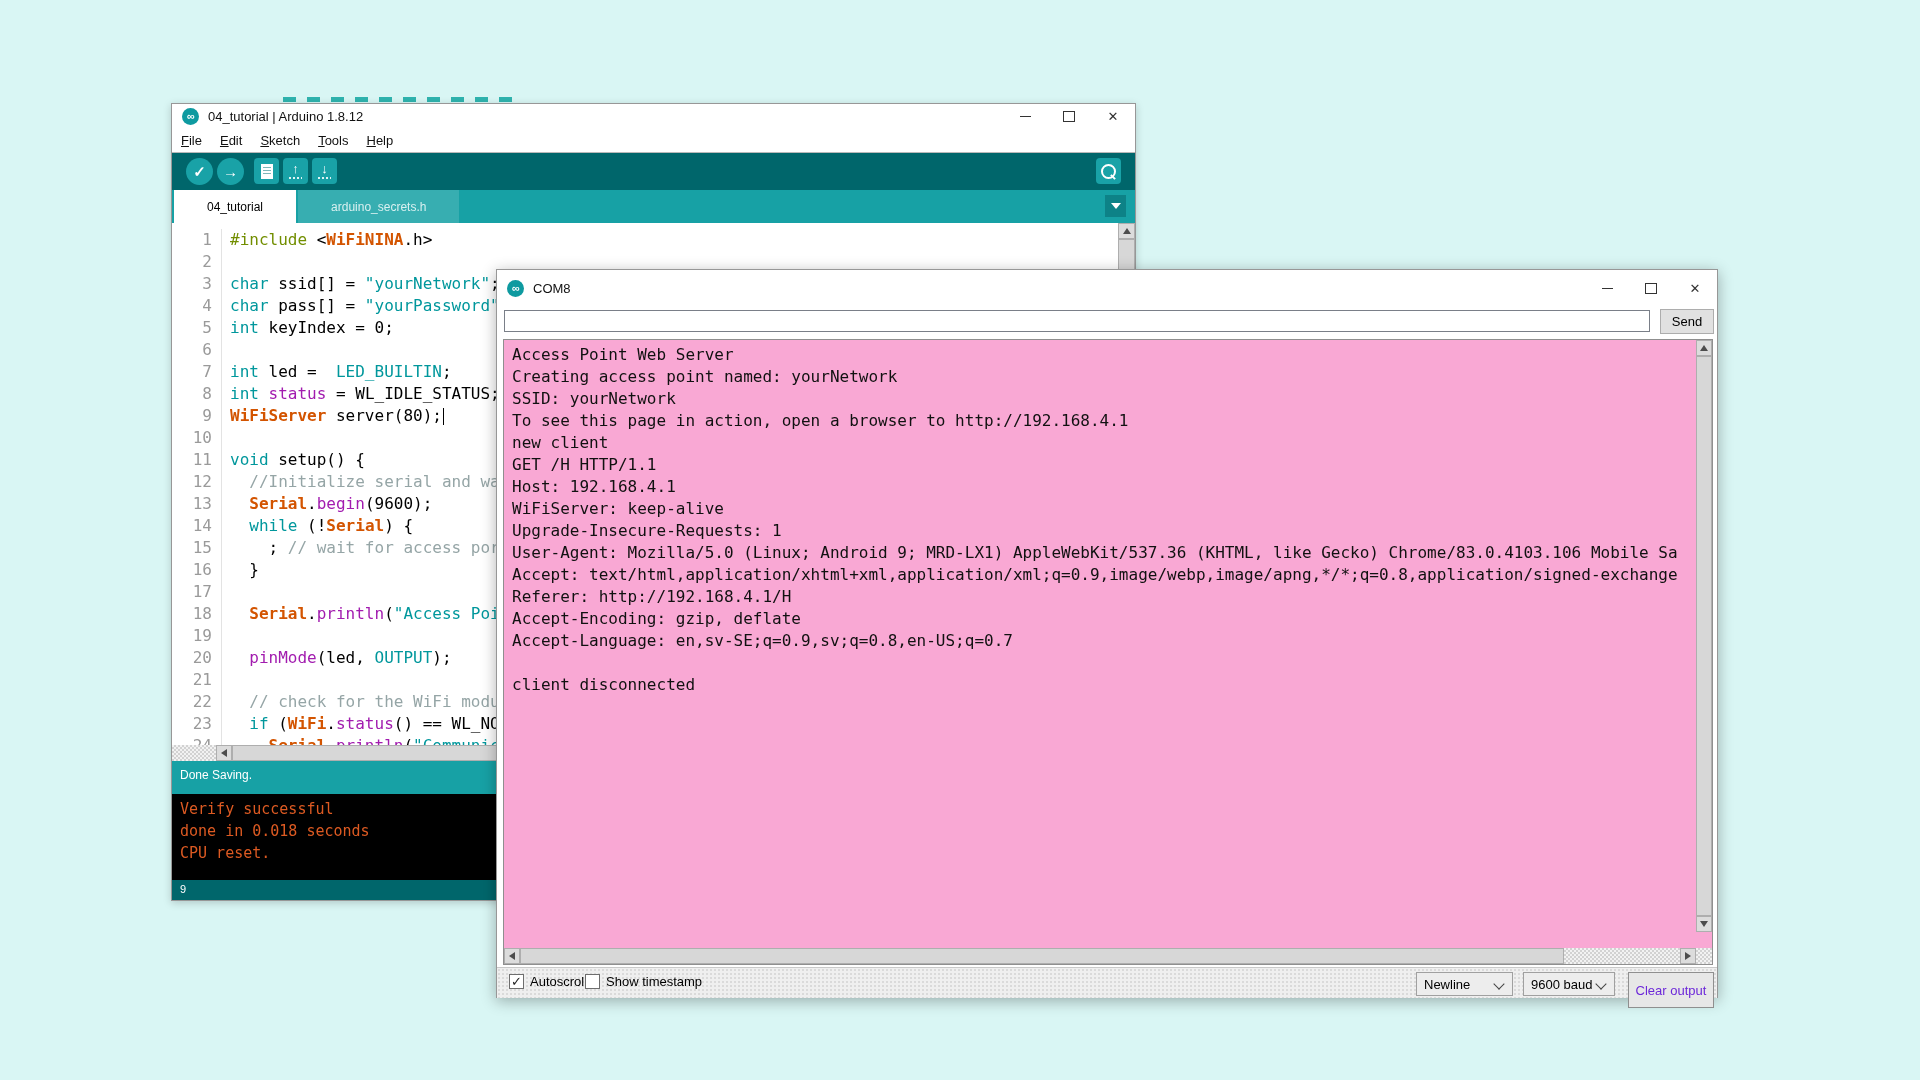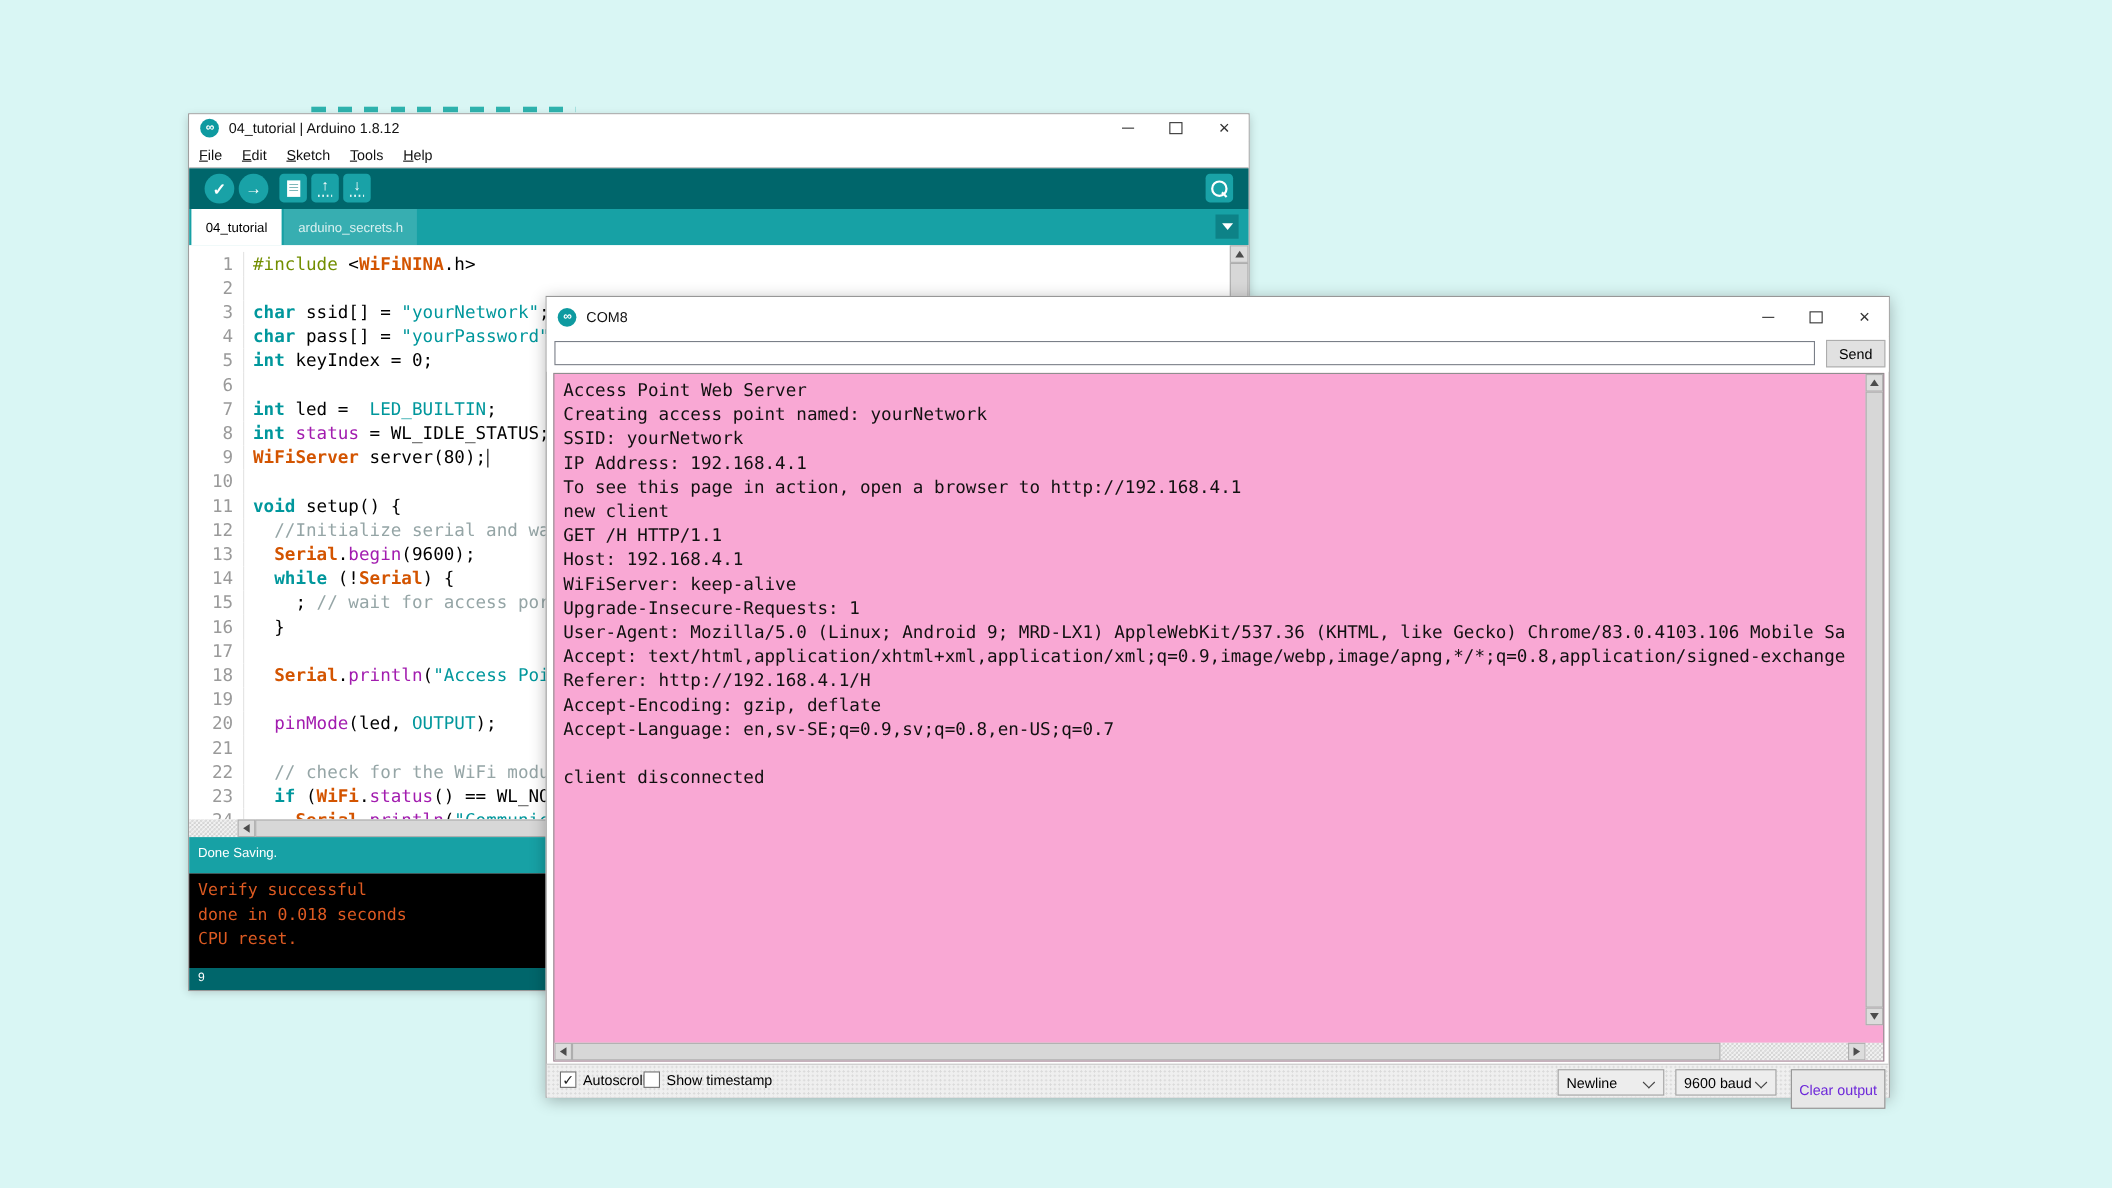--- a/index.html
+++ b/index.html
@@ -50,37 +50,37 @@
   .mag{position:relative;width:11px;height:11px;border:2px solid #fff;border-radius:50%;display:block;}
   .mag::after{content:"";position:absolute;width:2px;height:6px;background:#fff;
     left:9px;top:8px;transform:rotate(-45deg);}
   .bt-verify{left:14px;} .bt-upload{left:45px;}
   .bt-new{left:82px;} .bt-open{left:111px;} .bt-save{left:140px;}
   .bt-monitor{left:924px;}
 
   
   .tabbar{position:absolute;left:0;top:86px;width:100%;height:33px;background:#17a1a5;}
   .tabs{position:absolute;left:2px;top:0;height:100%;display:flex;}
-  .tab{height:100%;display:flex;align-items:center;padding:0 13px;font-size:12px;
+  .tab{height:100%;display:flex;align-items:center;padding:0 33px;font-size:12px;
     color:#d8f0f0;background:rgba(255,255,255,.14);margin-right:2px;}
   .tab.active{background:#fff;color:#000;}
   .tabdrop{position:absolute;right:9px;top:5px;width:21px;height:22px;background:#0d8287;
     display:flex;align-items:center;justify-content:center;}
   .tridown{width:0;height:0;border-left:5px solid transparent;border-right:5px solid transparent;
     border-top:6px solid #fff;}
 
   
   .editor{position:absolute;left:0;top:119px;width:963px;height:522px;background:#fff;overflow:hidden;}
   .codelines{position:absolute;left:0;top:6px;width:100%;
     font-family:"DejaVu Sans Mono",monospace;font-size:16px;line-height:22px;}
   .code-line{display:flex;height:22px;}
   .ln{flex:0 0 50px;text-align:right;padding-right:9px;color:#9a9a9a;
     border-right:1px solid #e3e3e3;box-sizing:border-box;}
   .ct{white-space:pre;padding-left:8px;color:#000;}
-  .tk-k{color:#00979C;font-weight:bold;}
+  .tk-k{color:#00979C;font-weight:normal;}
   .tk-c{color:#00979C;}
   .tk-s{color:#00979C;}
   .tk-o{color:#a21caf;}
   .tk-ob{color:#D35400;font-weight:bold;}
   .tk-cm{color:#95A5A6;}
   .tk-p{color:#728E00;}
   .caret{display:inline-block;width:1px;height:17px;background:#000;vertical-align:text-bottom;margin-left:1px;}
 
   
   .dither{background-color:#f2f2f2;
@@ -382,21 +382,20 @@
     <div class="inputrow">
       <input class="serialinput" type="text" value="" style="">
       <button class="sendbtn">Send</button>
     </div>
 
     <div class="output">
       <div class="outlines">
           <div>Access Point Web Server</div>
           <div>Creating access point named: yourNetwork</div>
           <div>SSID: yourNetwork</div>
-          <div>IP Address: 192.168.4.1</div>
           <div>To see this page in action, open a browser to http://192.168.4.1</div>
           <div>new client</div>
           <div>GET /H HTTP/1.1</div>
           <div>Host: 192.168.4.1</div>
           <div>WiFiServer: keep-alive</div>
           <div>Upgrade-Insecure-Requests: 1</div>
           <div>User-Agent: Mozilla/5.0 (Linux; Android 9; MRD-LX1) AppleWebKit/537.36 (KHTML, like Gecko) Chrome/83.0.4103.106 Mobile Sa</div>
           <div>Accept: text/html,application/xhtml+xml,application/xml;q=0.9,image/webp,image/apng,*/*;q=0.8,application/signed-exchange</div>
           <div>Referer: http://192.168.4.1/H</div>
           <div>Accept-Encoding: gzip, deflate</div>

